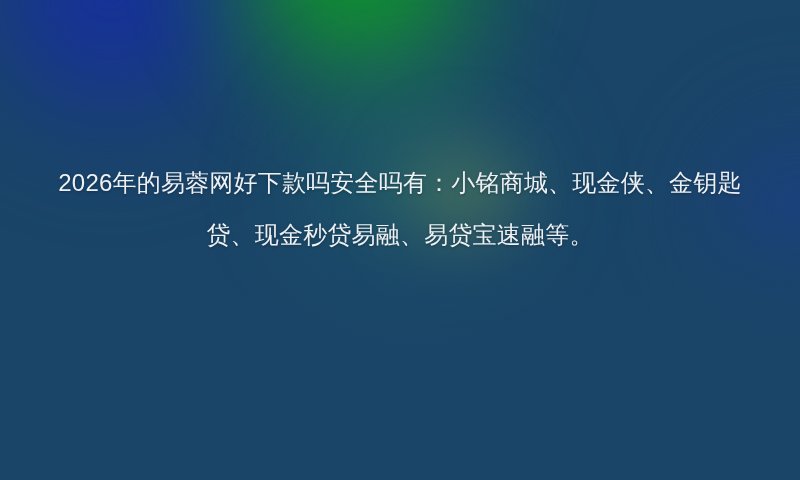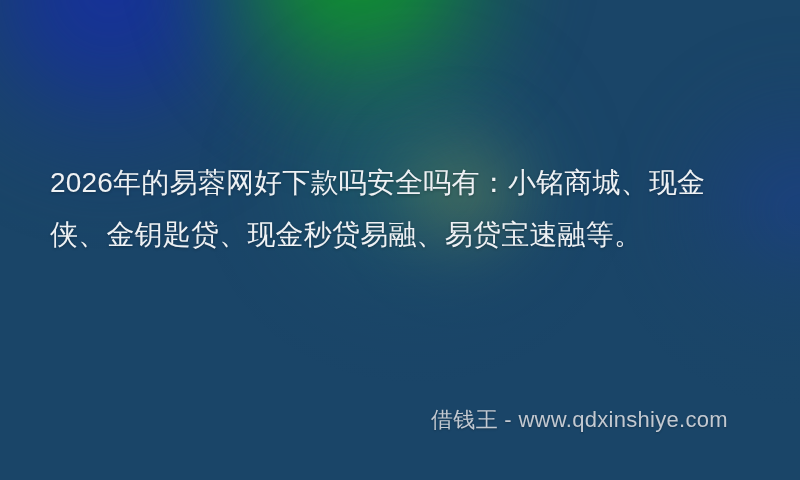--- a/index.html
+++ b/index.html
@@ -100,23 +100,23 @@
                 rgba(26,69,104,1) 100%);
     pointer-events: none;
   }
 
   
   .headline {
     position: absolute;
     left: 50px;
     right: 50px;
     top: 157px;
-    text-align: left;
+    text-align: center;
     color: #eef1f4;
-    font-size: 28px;
+    font-size: 24px;
     line-height: 52px;
     font-weight: 400;
     letter-spacing: 0.2px;
     text-shadow: 0 1px 3px rgba(0,0,0,0.30);
     white-space: pre-line;
   }
 
   
   .watermark {
     position: absolute;
@@ -142,15 +142,14 @@
   <div class="blob blob-blue-left"></div>
   <div class="blob blob-green"></div>
   <div class="blob blob-teal"></div>
   <div class="blob blob-yellow"></div>
   <div class="blob blob-blue-right"></div>
 
   <div class="bg-bottom-fade"></div>
 
   <div class="headline">2026年的易蓉网好下款吗安全吗有：小铭商城、现金侠、金钥匙贷、现金秒贷易融、易贷宝速融等。</div>
 
-  <div class="watermark">借钱王 - www.qdxinshiye.com</div>
 
 </div>
 
 </body></html>

